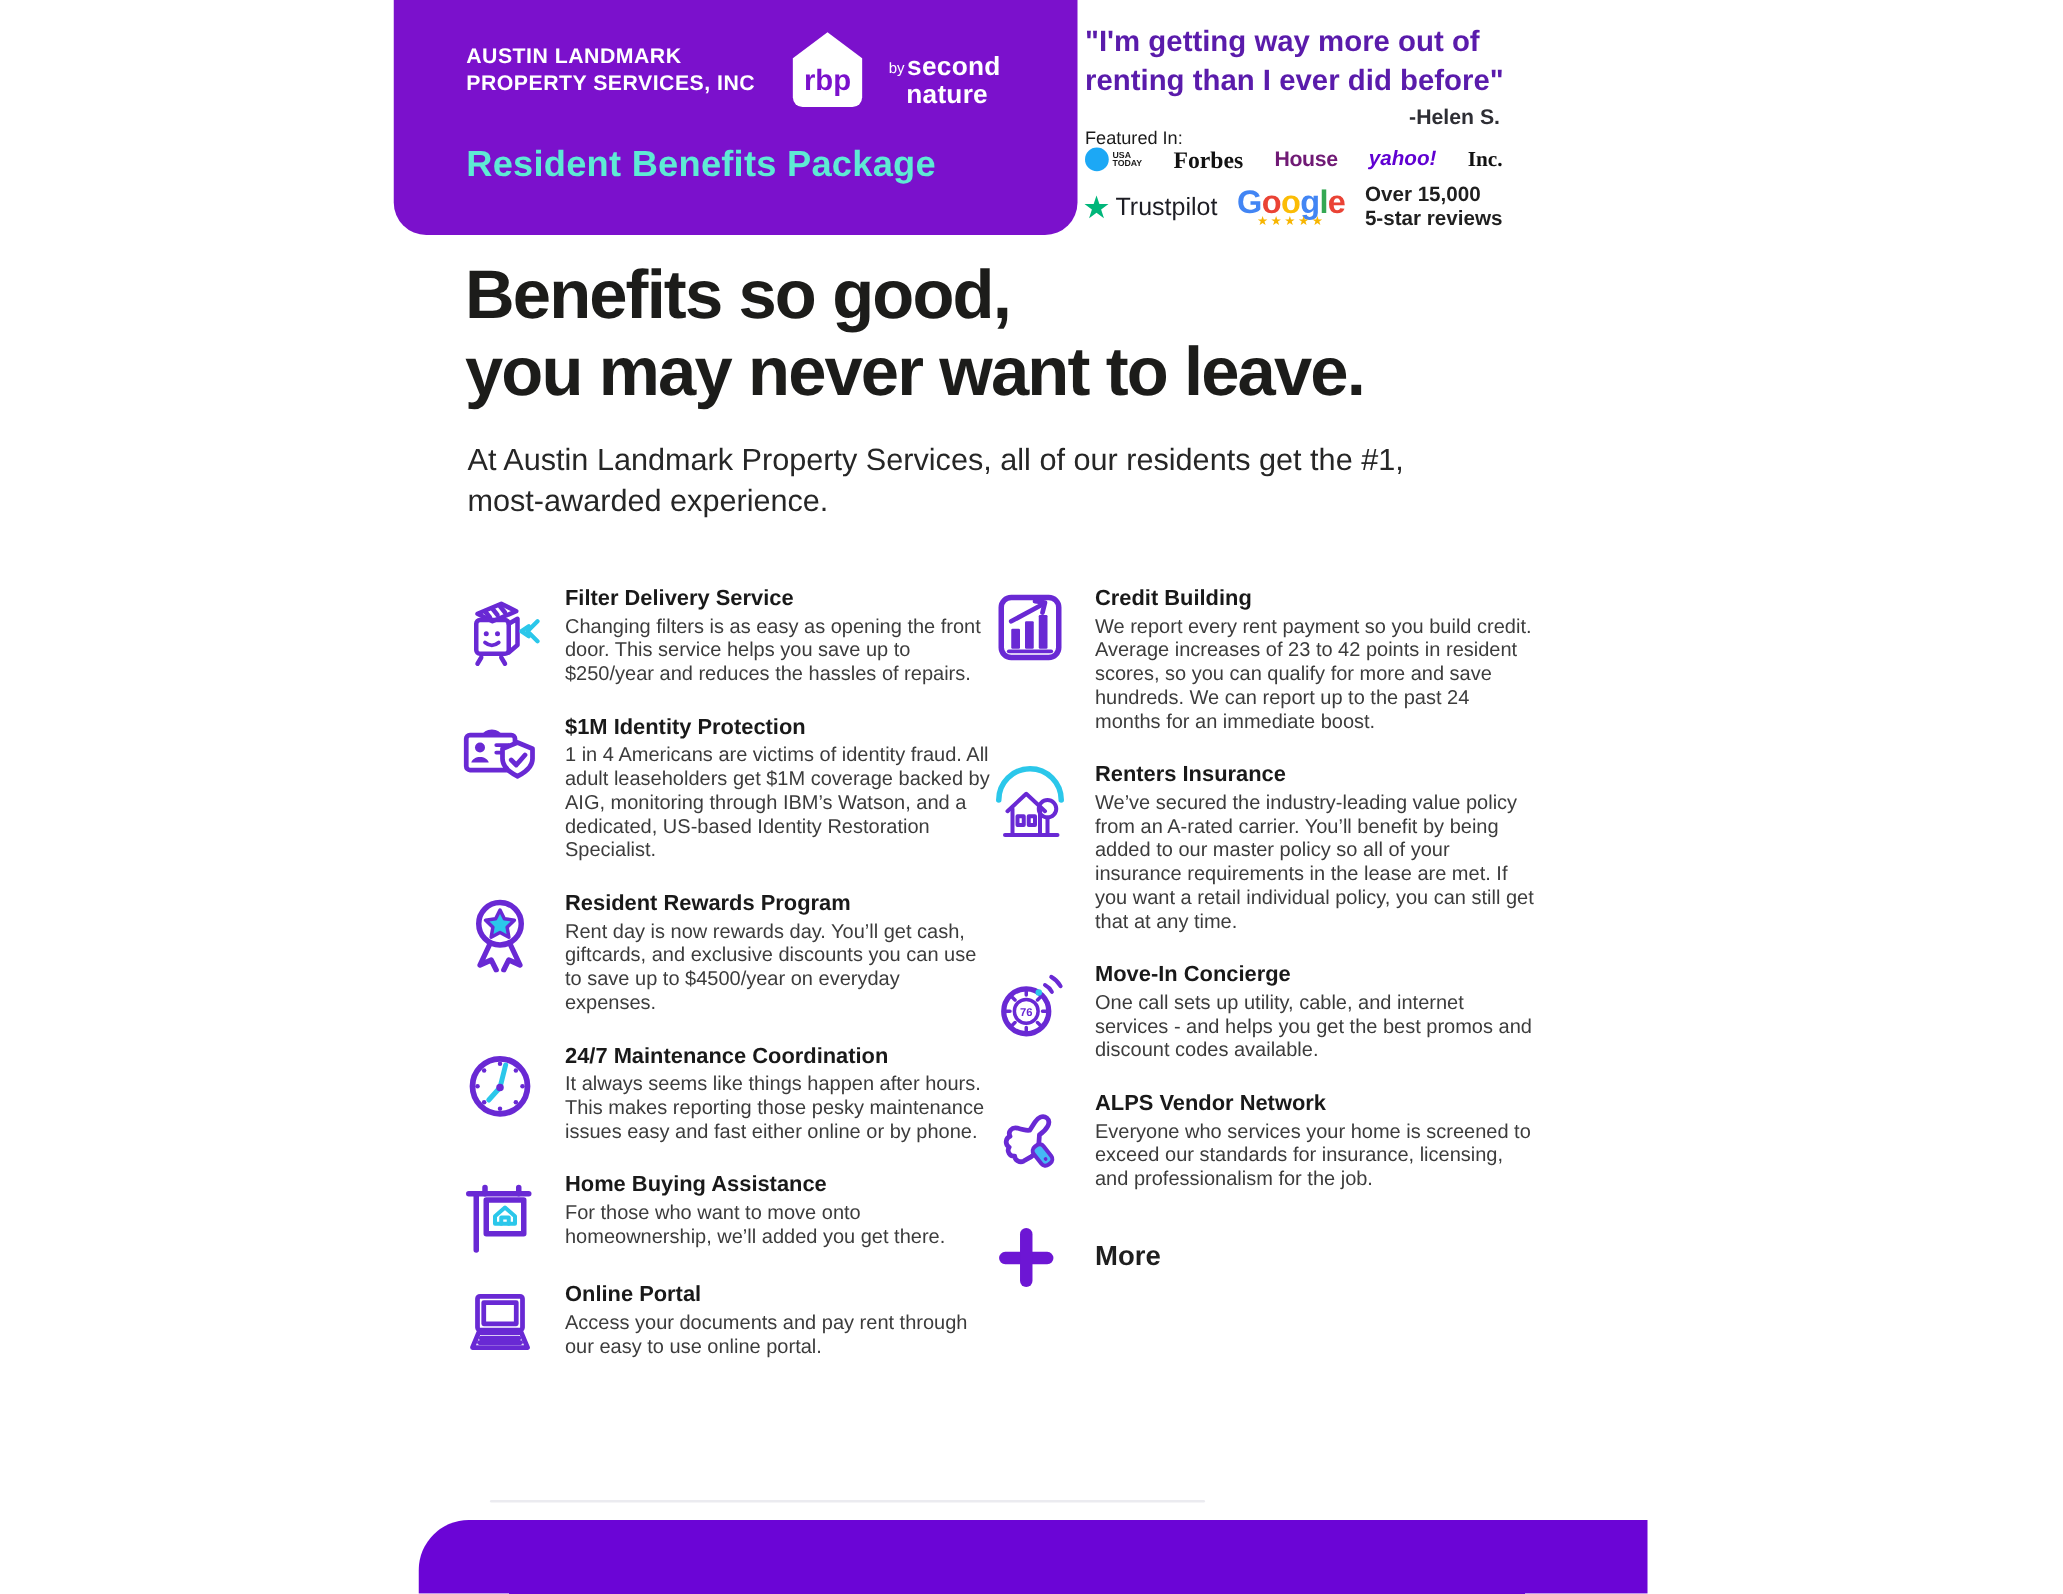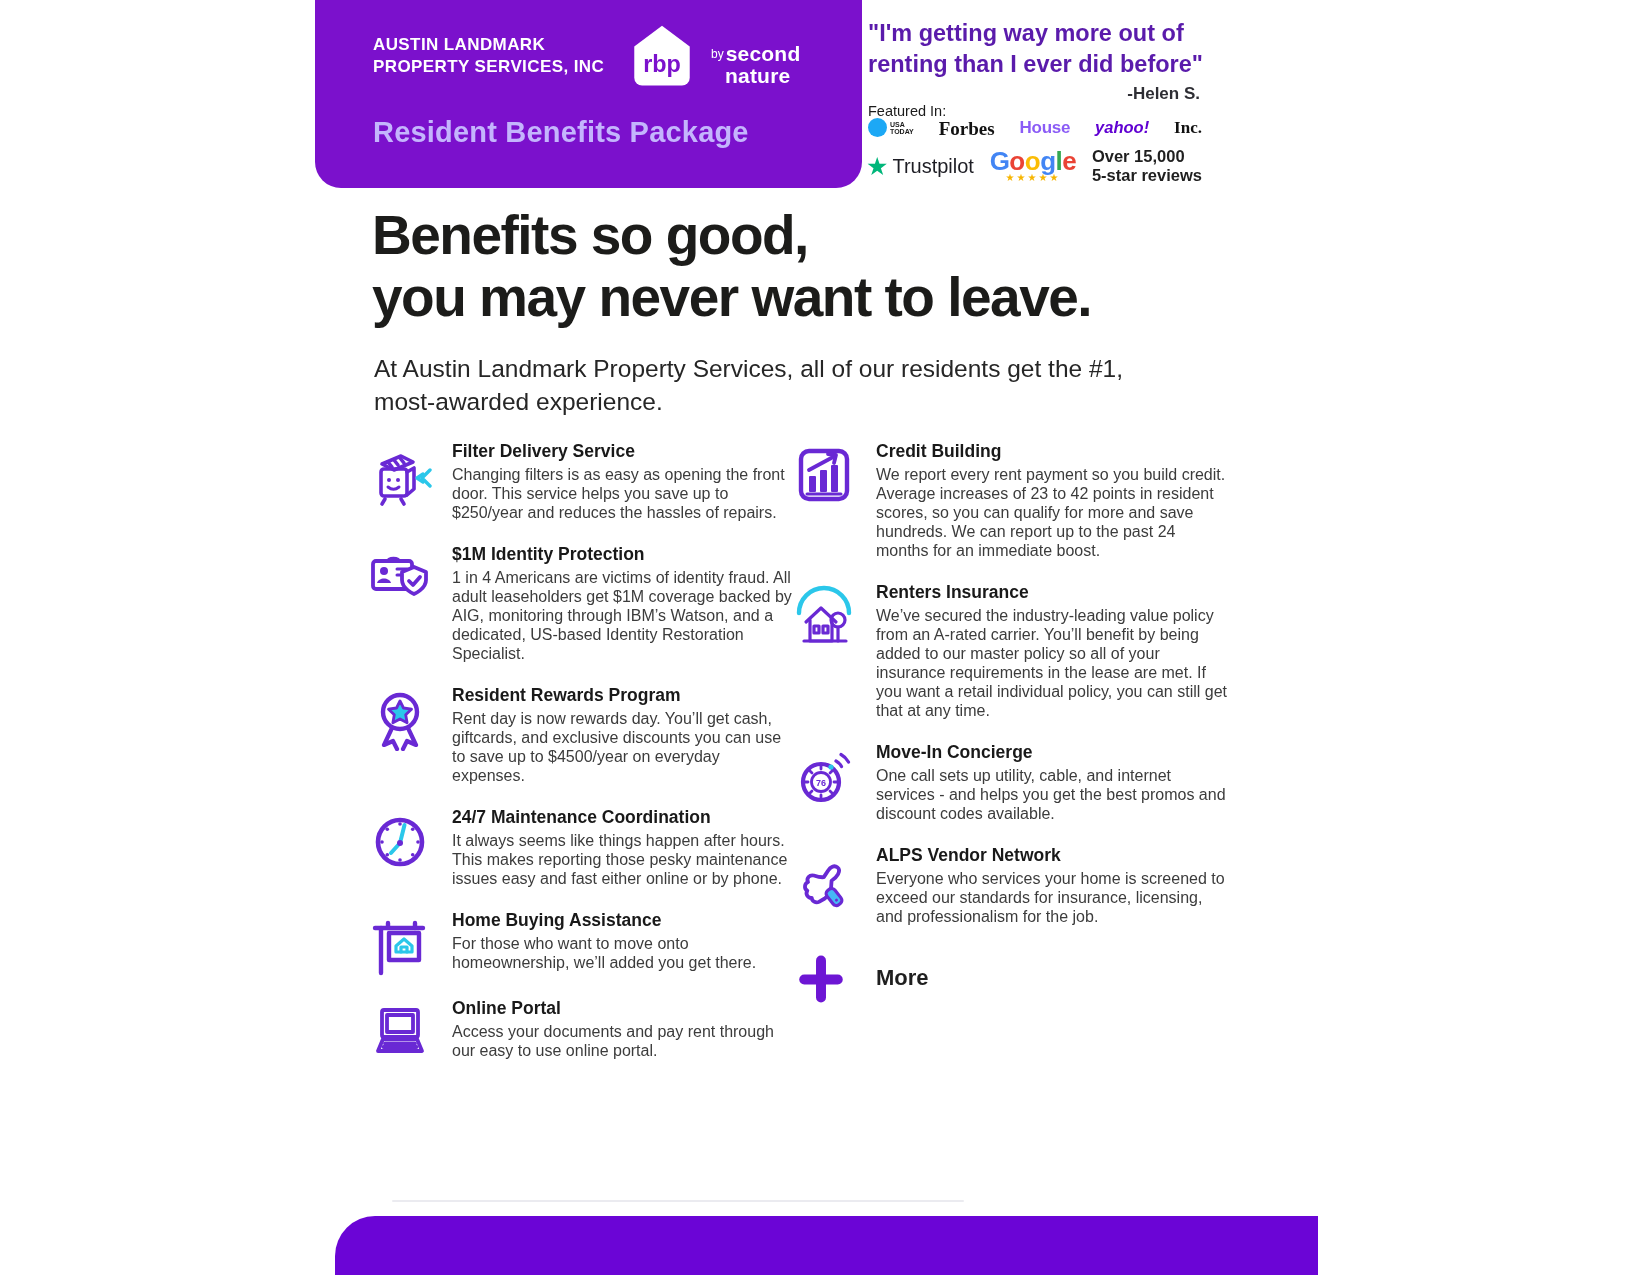--- a/index.html
+++ b/index.html
@@ -8,55 +8,55 @@
 
   
   .header-box{position:absolute;left:315px;top:0;width:547px;height:188px;
               background:#7B11CC;border-radius:0 0 26px 26px;}
   .company{position:absolute;left:58px;top:34px;color:#fff;font-weight:bold;
            font-size:17px;line-height:22px;letter-spacing:.4px;}
   .rbp-logo{position:absolute;left:308px;top:18px;width:78px;height:78px;}
   .brand{position:absolute;left:396px;top:44px;color:#fff;line-height:20px;}
   .brand .by{font-size:12px;vertical-align:top;margin-right:2px;}
   .brand .bn{font-size:21px;font-weight:bold;letter-spacing:.2px;display:inline-block;}
-  .package-title{position:absolute;left:58px;top:116px;color:#c4b5fd;font-weight:bold;
+  .package-title{position:absolute;left:58px;top:116px;color:#5eead4;font-weight:bold;
                  font-size:29px;letter-spacing:.2px;}
 
   
   .quote{position:absolute;left:868px;top:18px;width:350px;font-size:23.5px;
          font-weight:bold;color:#5A1BAB;line-height:31px;}
   .attribution{position:absolute;left:868px;top:84px;width:332px;text-align:right;
                font-size:17px;font-weight:bold;color:#2e2e34;}
   .featured-label{position:absolute;left:868px;top:103px;font-size:14.5px;color:#1b1b1b;}
   .logo-row{position:absolute;left:868px;top:118px;width:334px;height:28px;
             display:flex;align-items:flex-start;justify-content:space-between;}
   .usatoday{display:flex;align-items:center;gap:3px;}
   .usatoday .dot{width:19px;height:19px;border-radius:50%;background:#1CA8F5;}
   .usatoday .txt{font-size:7px;font-weight:bold;color:#1a1a1a;line-height:7px;}
   .forbes{font-family:"Liberation Serif", serif;font-weight:bold;font-size:19px;color:#121212;}
-  .house{font-weight:bold;font-size:17px;color:#8b5cf6;letter-spacing:-.3px;}
+  .house{font-weight:bold;font-size:17px;color:#701a75;letter-spacing:-.3px;}
   .yahoo{font-weight:bold;font-style:italic;font-size:16.5px;color:#6001D2;}
   .inc{font-family:"Liberation Serif", serif;font-weight:bold;font-size:17px;color:#111;}
   .reviews-row{position:absolute;left:866px;top:147px;width:336px;
                display:flex;align-items:center;justify-content:space-between;}
   .trustpilot{display:flex;align-items:center;gap:4px;font-size:20px;color:#1d1d24;}
   .tp-star{color:#00B67A;font-size:25px;line-height:25px;}
   .google{display:flex;flex-direction:column;align-items:center;line-height:24px;}
   .gword{font-size:26px;font-weight:bold;letter-spacing:-.5px;}
   .g0,.g3{color:#4285F4}.g1,.g5{color:#EA4335}.g2{color:#FBBC05}.g4{color:#34A853}
   .gstars{font-size:10px;color:#F7B500;letter-spacing:2px;line-height:10px;}
   .rev-summary{font-size:16.5px;font-weight:bold;color:#1f1f1f;line-height:19px;text-align:left;}
 
   
   .hero-title{position:absolute;left:372px;top:204px;font-size:55px;font-weight:bold;
               color:#1c1c1a;line-height:62px;letter-spacing:-1.5px;}
   .hero-sub{position:absolute;left:374px;top:352px;font-size:24.5px;color:#262626;line-height:33px;}
 
   
-  .col{position:absolute;top:441px;}
+  .col{position:absolute;top:468px;}
   .col-left{left:368px;width:424px;}
   .col-right{left:792px;width:436px;}
   .benefit{display:flex;margin-bottom:22px;}
   .icon-cell{flex:0 0 72px;width:72px;padding-top:2px;}
   .icon-cell svg{display:block;}
   .benefit-text{flex:1;padding-left:12px;}
   .benefit-title{font-size:17.5px;font-weight:bold;color:#191919;margin-bottom:3px;}
   .benefit-body{font-size:16px;color:#3c3c3c;line-height:19px;}
   .more-row{display:flex;align-items:center;margin-top:14px;}
   .more-label{font-size:22px;font-weight:bold;color:#1f1f1f;padding-left:12px;}

